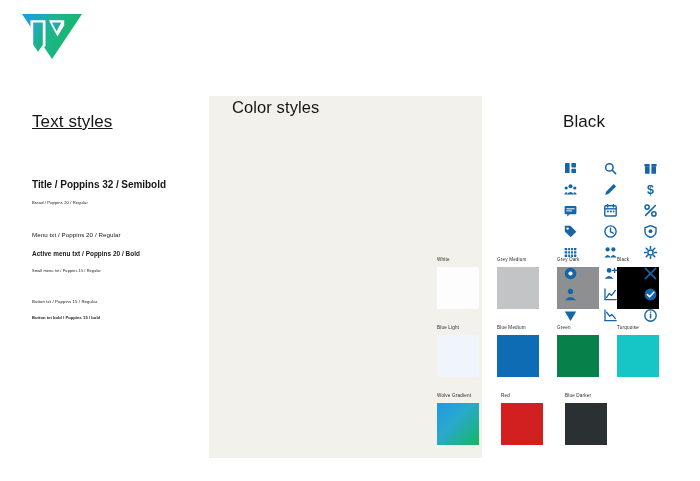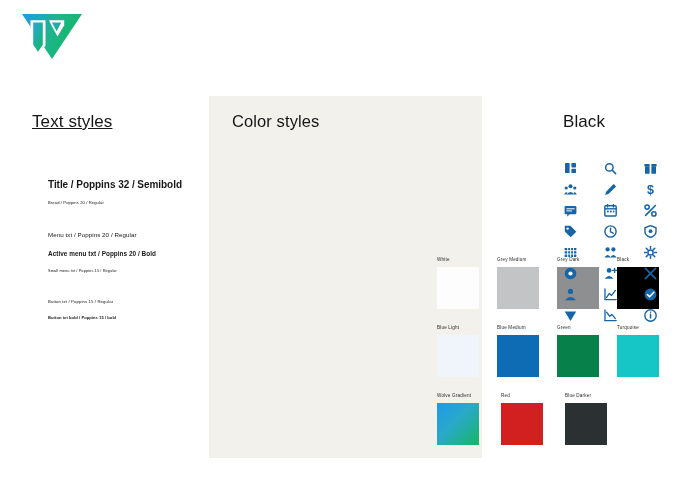--- a/index.html
+++ b/index.html
@@ -36,21 +36,21 @@
   }
   #text-styles-section .section-heading {
     font-size: 17px;
     font-weight: 400;
     letter-spacing: 0.1px;
     color: #161616;
     margin-bottom: 46px;
     text-decoration: underline;
   }
   .text-specimen-group { margin-bottom: 18px; }
-  .specimen { color: #171717; line-height: 1.45; margin-left: 16px; }
+  .specimen { color: #171717; line-height: 1.45; }
 
   .spec-title      { font-size: 10px;  font-weight: 700; letter-spacing: -0.05px; margin-bottom: 7px; }
   .spec-bread      { font-size: 4.1px; font-weight: 400; letter-spacing: 0.12px; }
   .spec-menu       { font-size: 6.2px; font-weight: 400; letter-spacing: 0.06px; margin-bottom: 9px; }
   .spec-menu-active{ font-size: 6.4px; font-weight: 700; letter-spacing: 0.04px; margin-bottom: 9px; }
   .spec-menu-small { font-size: 3.9px; font-weight: 400; letter-spacing: 0.1px; }
   .spec-btn        { font-size: 4.3px; font-weight: 400; letter-spacing: 0.1px; margin-bottom: 9px; }
   .spec-btn-bold   { font-size: 4.1px; font-weight: 700; letter-spacing: 0.05px; }
 
   .group-gap-a { margin-top: 26px; }
@@ -61,21 +61,21 @@
     position: absolute;
     left: 209px;
     top: 96px;
     width: 273px;
     height: 362px;
     background: #f2f1ec;
   }
   #color-styles-panel .section-heading {
     position: absolute;
     left: 23px;
-    top: 16px;
+    top: 2px;
     font-size: 16.5px;
     font-weight: 400;
     letter-spacing: 0.1px;
     color: #161616;
   }
   #swatch-grid {
     position: absolute;
     left: 228px;
     top: 161px;
     width: 240px;

